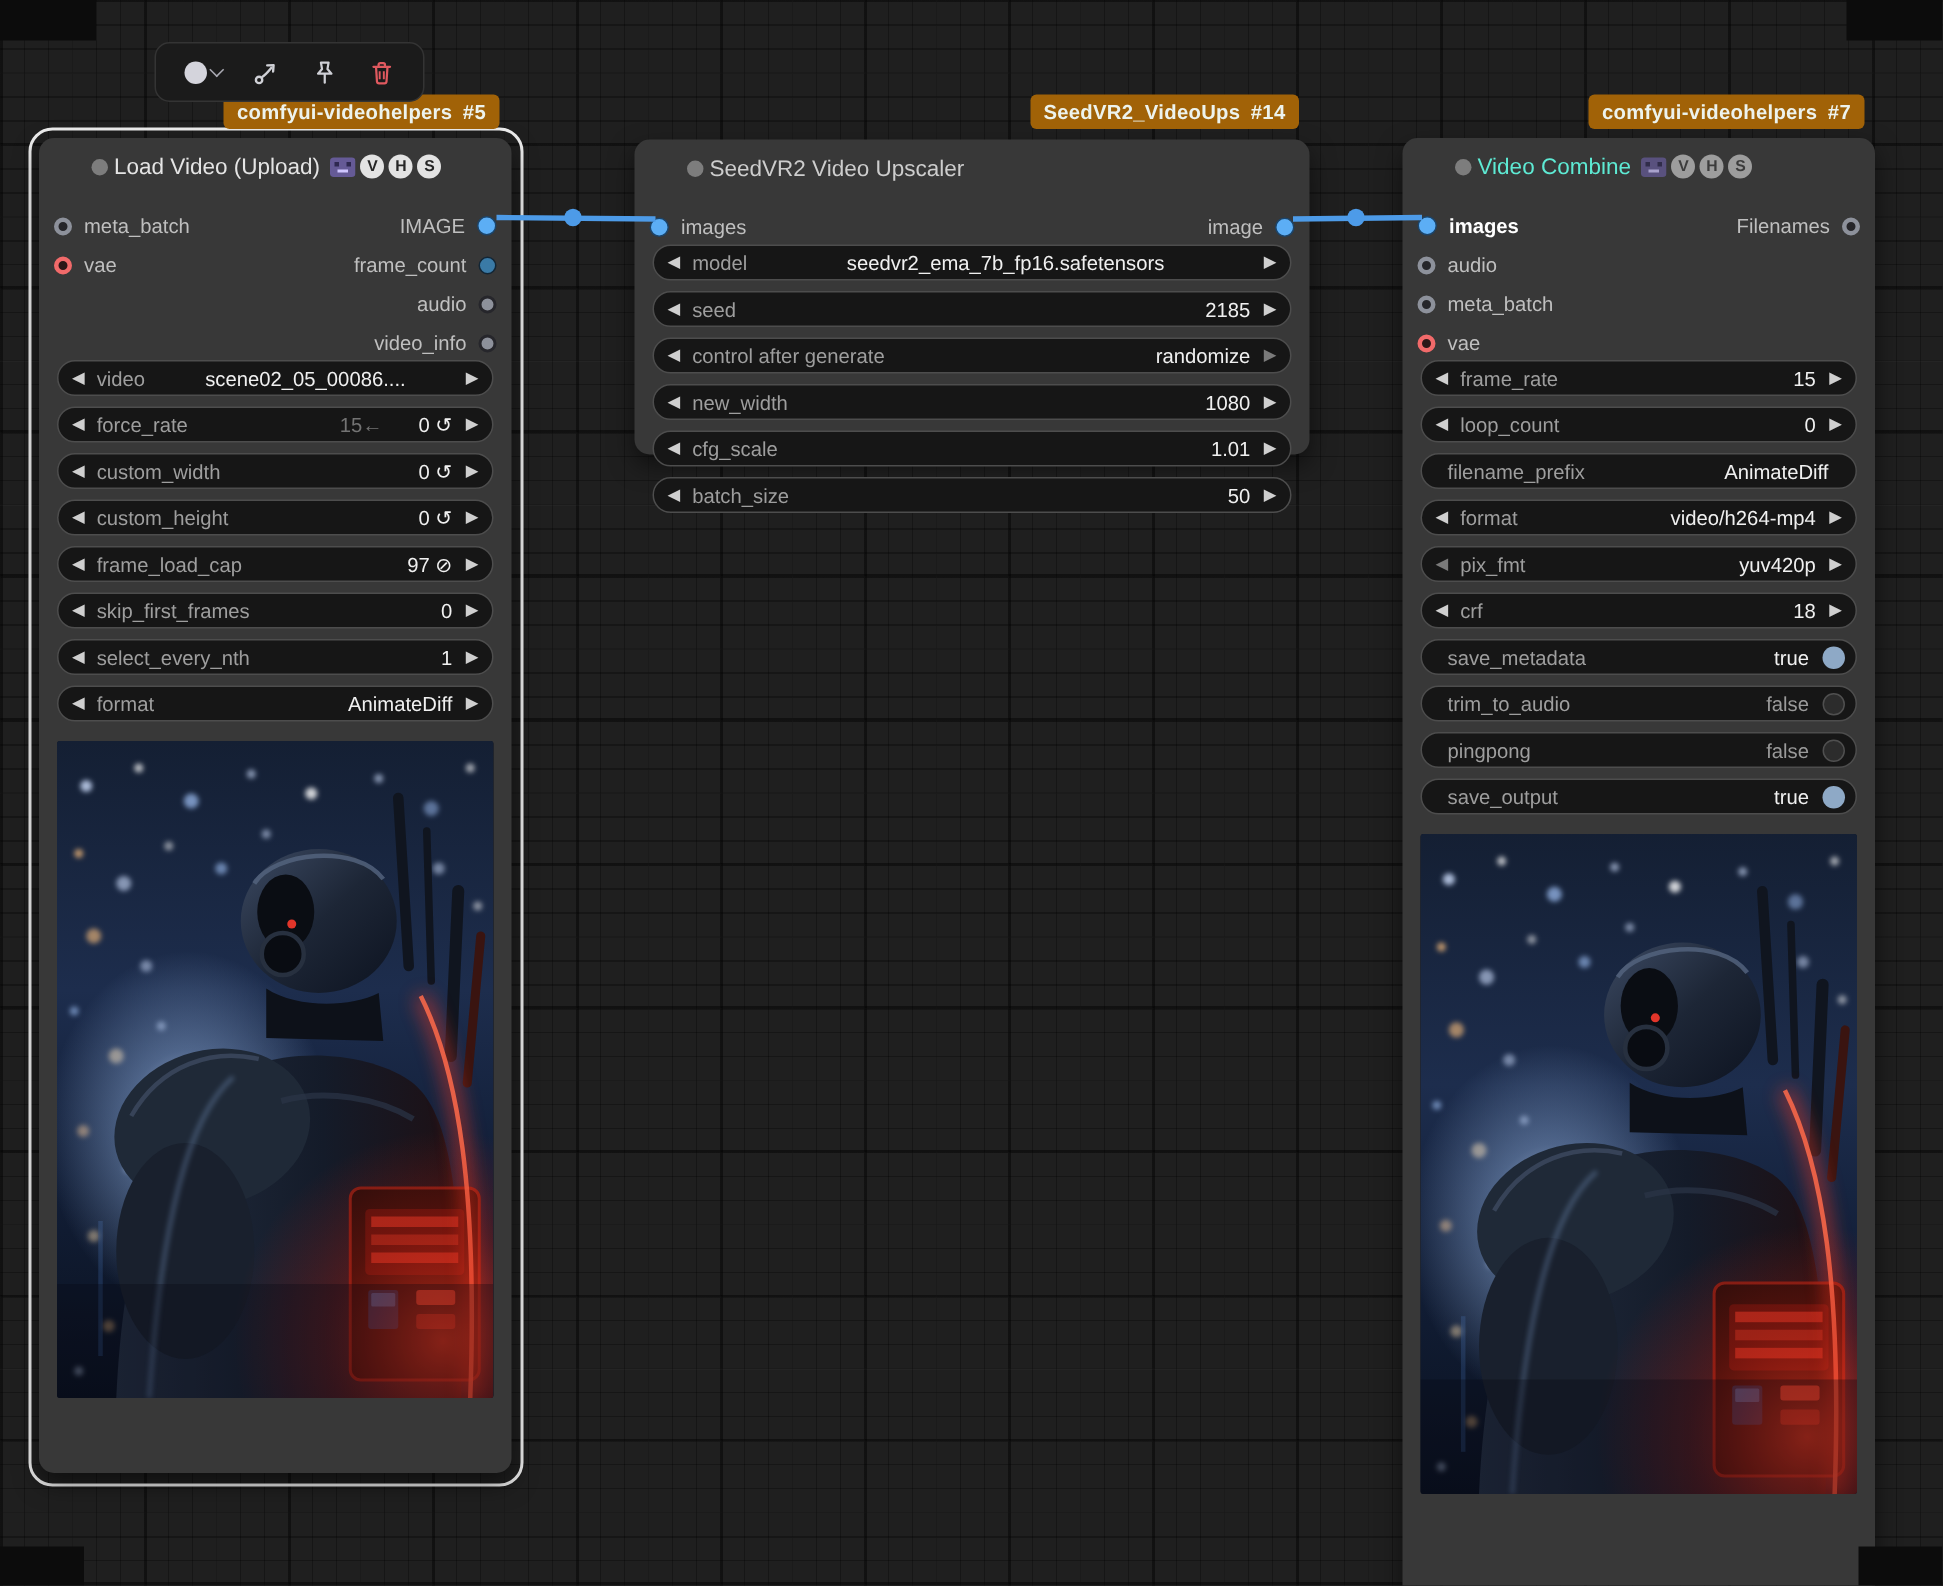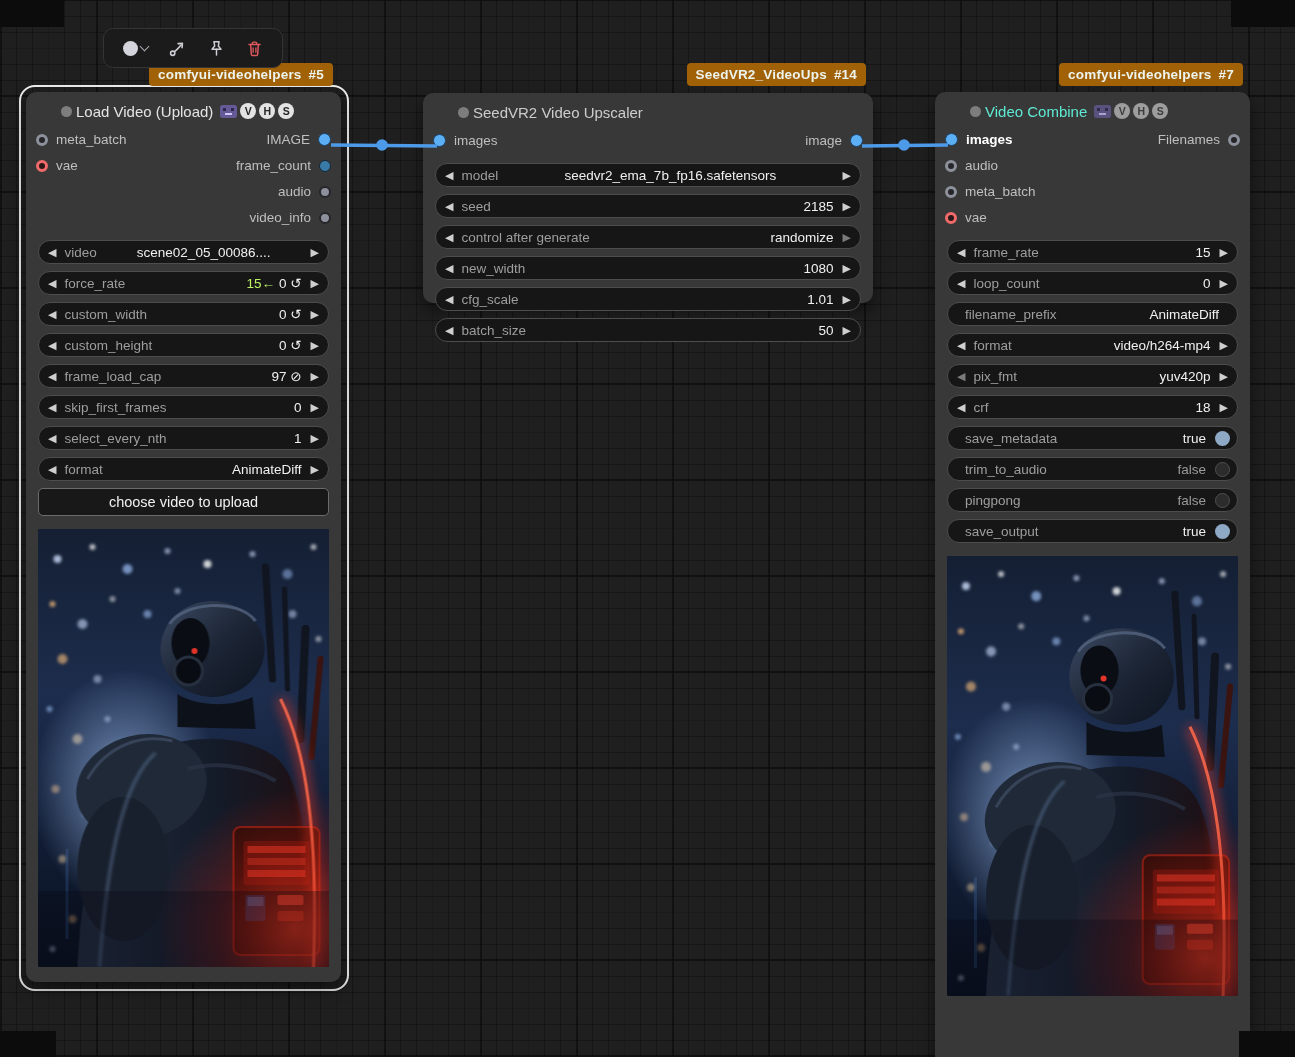--- a/index.html
+++ b/index.html
@@ -33,40 +33,40 @@
     box-shadow:0 7px 16px rgba(0,0,0,.5);}
   .node-header{display:flex;align-items:center;gap:4px;height:38px;padding:0 12px;cursor:grab;margin-left:23px;}
   .collapse-dot{width:11px;height:11px;border-radius:50%;background:#7d7d7d;flex:none;}
   .node-title{color:#e4e4e4;font-size:15px;white-space:nowrap;}
   .vhs-group{display:flex;align-items:center;gap:3px;margin-left:3px;}
   .vhs-circle{width:16px;height:16px;border-radius:50%;background:#e3e3e3;color:#262626;
     font-size:10.5px;font-weight:bold;display:flex;align-items:center;justify-content:center;}
   .vhs-circle.dim{background:#9d9d9d;color:#3c3c3c;}
   
   .slots{padding-top:2px;}
-  .slot-row{height:26px;display:flex;align-items:flex-start;justify-content:space-between;
+  .slot-row{height:26px;display:flex;align-items:flex-end;justify-content:space-between;
     padding:0 10px;font-size:13.5px;color:#bfbfbf;}
   .sl,.sr{display:flex;align-items:center;gap:8px;}
   .port{width:11px;height:11px;border-radius:50%;flex:none;box-sizing:border-box;}
   .port.blue{width:13px;height:13px;background:#5caef5;border:1px solid #1c4469;}
   .port.steel{width:12px;height:12px;background:#3a7aa6;border:1px solid #122636;}
   .port.gray{background:#8d919b;border:2px solid #26262b;width:12px;height:12px;}
   .port.donut{width:12px;height:12px;background:#26262a;border:3px solid #8d919b;}
   .port.donut-red{width:12px;height:12px;background:#2b1717;border:3px solid #f16a6a;}
   .bold-label{color:#ffffff;font-weight:bold;}
   
   .widgets{padding:4px 12px 0;display:flex;flex-direction:column;gap:7px;}
   .pill{height:24px;background:#161616;border:1px solid #4d4d4d;border-radius:12px;
     display:flex;align-items:center;padding:0 9px;font-size:13.5px;cursor:pointer;box-sizing:border-box;}
   .arr{color:#cfcfcf;font-size:11px;line-height:1;flex:none;}
   .arr.dim{color:#7a7a7a;}
   .w-label{color:#9e9e9e;margin-left:8px;white-space:nowrap;}
   .w-value{color:#f0f0f0;margin-left:auto;margin-right:9px;white-space:nowrap;}
   .w-value.center{margin:12px auto;}
-  .w-ghost{color:#bef264;margin-left:auto;margin-right:4px;}
+  .w-ghost{color:#737373;margin-left:auto;margin-right:24px;}
   .w-ghost + .w-value{margin-left:0;}
   .val-off{color:#9a9a9a;padding-left:44px;}
   .knob{width:15px;height:15px;border-radius:50%;margin-right:-2px;flex:none;}
   .knob.on{background:#8ea9c6;}
   .knob.off{background:#2c2c2c;border:1px solid #4f4f4f;box-sizing:border-box;}
   .upload-btn{height:26px;background:#181818;border:1px solid #6b6b6b;border-radius:5px;
     color:#f0f0f0;font-size:14.5px;display:flex;align-items:center;justify-content:center;cursor:pointer;}
   .preview{margin:13px 12px 0;border-radius:2px;overflow:hidden;background:#0a111f;}
   .preview svg{display:block;}
   
@@ -319,21 +319,20 @@
       <span class="w-label">select_every_nth</span>
       <span class="w-value">1</span>
       <span class="arr">▶</span>
     </div>
     <div class="pill">
       <span class="arr">◀</span>
       <span class="w-label">format</span>
       <span class="w-value">AnimateDiff</span>
       <span class="arr">▶</span>
     </div>
-    <div class="upload-btn">choose video to upload</div>
   </div>
   <div class="preview" style="width:291px;height:438px">
     <svg width="291" height="438">
         <use href="#soldier"></use>
       </svg>
   </div>
 </div>
 
 <div class="node" style="left:423px;top:93px;width:450px;height:210px">
   <div class="badge" style="right:7px;top:-30px"><span>SeedVR2_VideoUps</span><span class="bid">#14</span></div>

